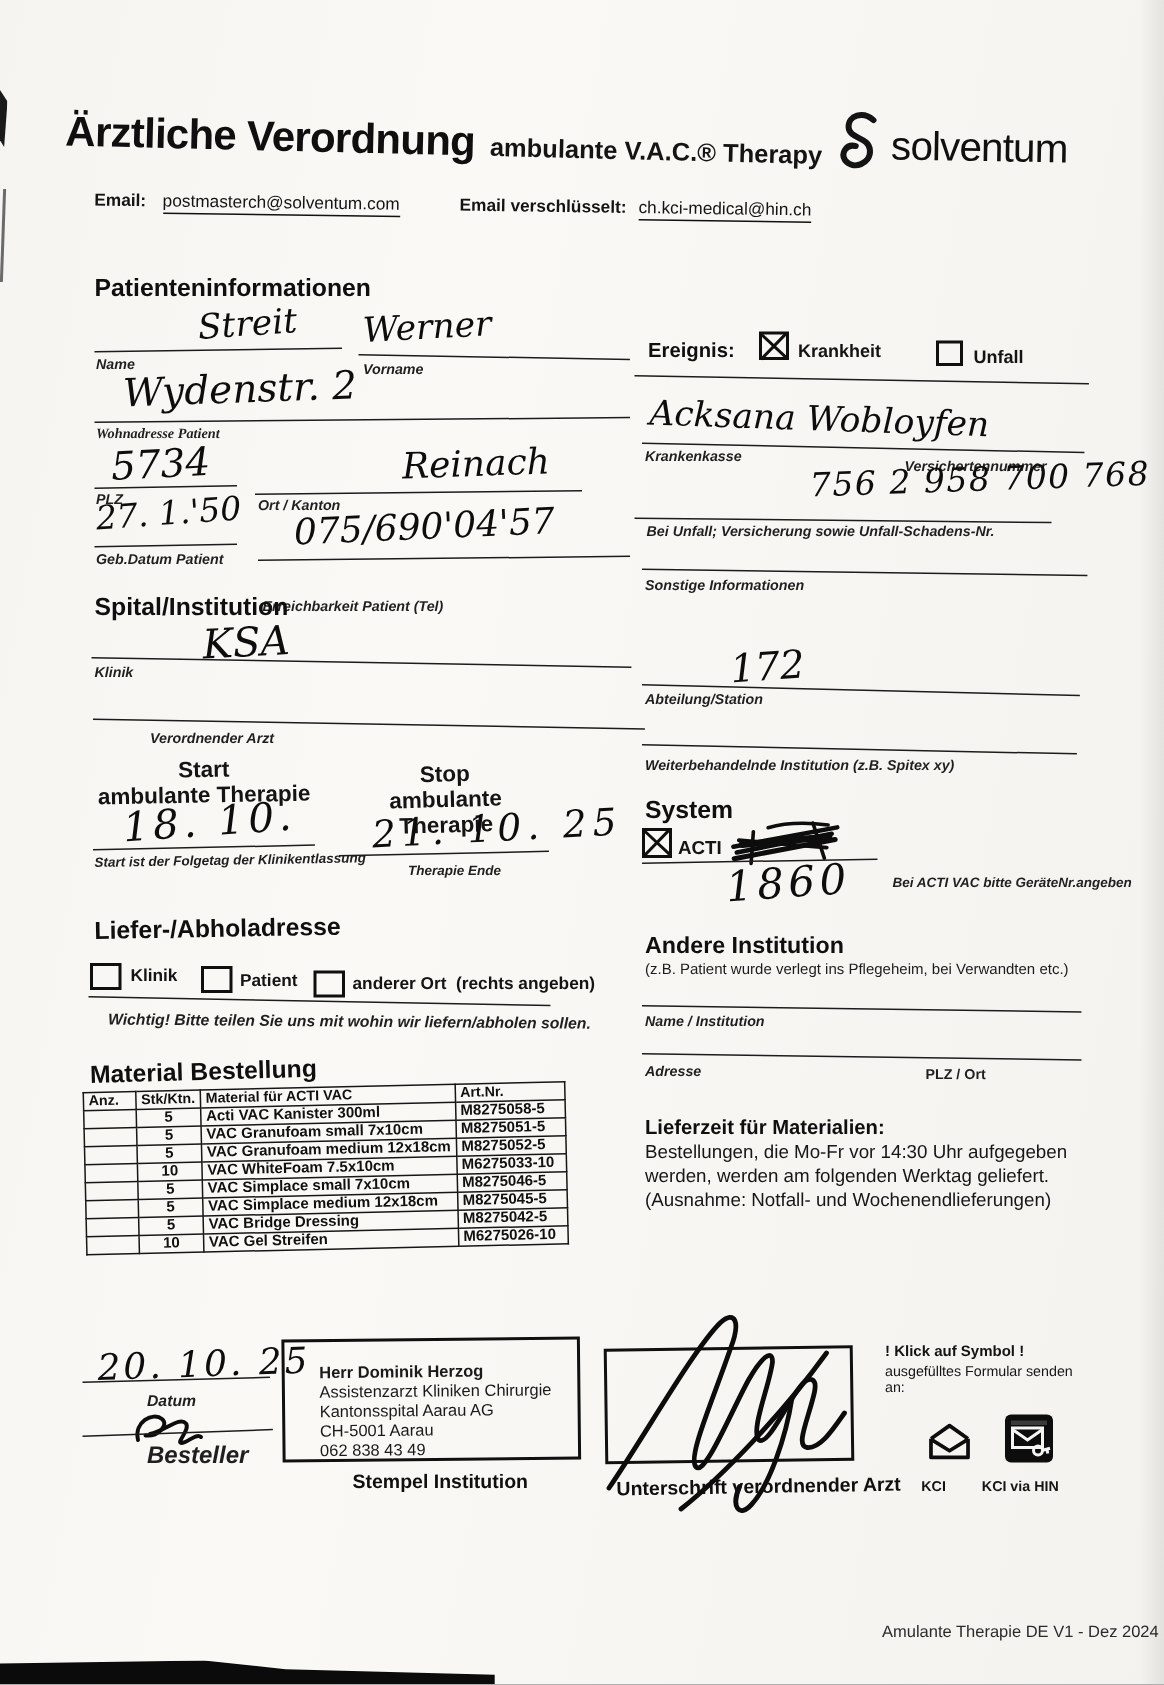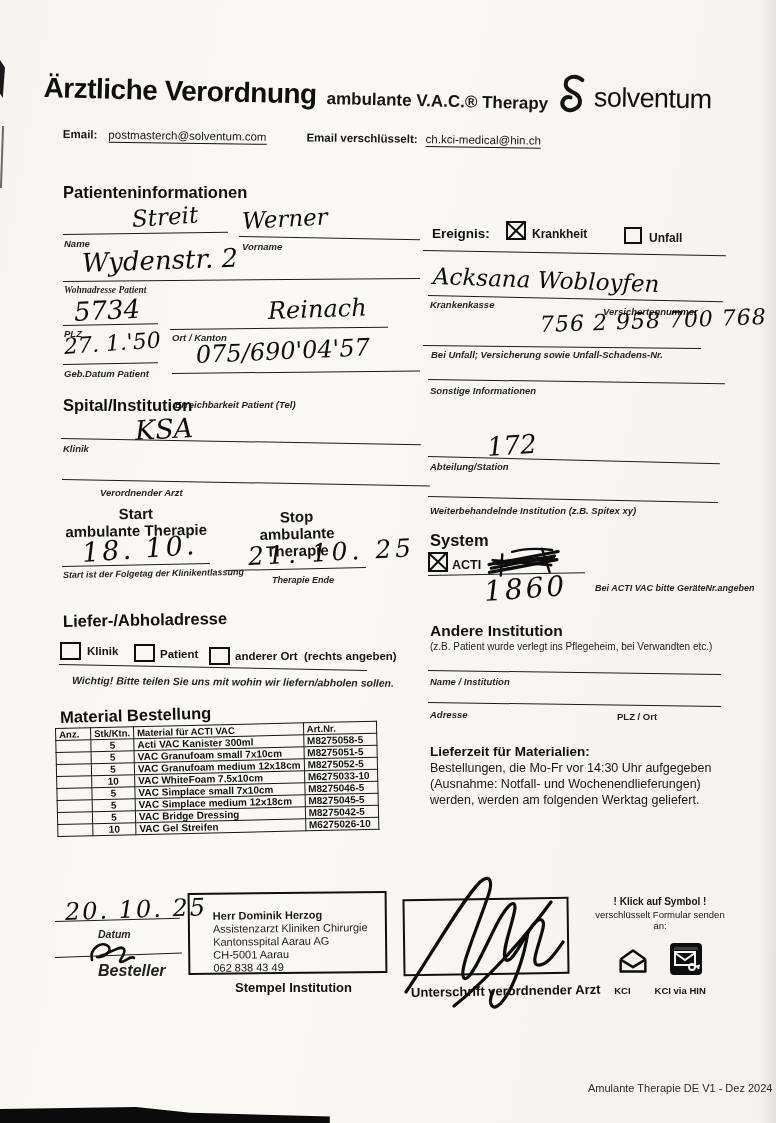--- a/index.html
+++ b/index.html
@@ -234,22 +234,22 @@
       <td class="c-stk">10</td>
       <td class="c-mat">VAC Gel Streifen</td>
       <td class="c-art">M6275026-10</td>
     </tr>
   </tbody>
     </table>
 
   <div class="h1" style="left:430px;top:744px;font-size:13.5px;">Lieferzeit für Materialien:</div>
   <div class="abs" style="left:430px;top:760px;font-size:12.5px;line-height:16px;color:#161616;white-space:nowrap;">
     <div>Bestellungen, die Mo-Fr vor 14:30 Uhr aufgegeben</div>
+    <div>werden, werden am folgenden Werktag geliefert.</div>
     <div>(Ausnahme: Notfall- und Wochenendlieferungen)</div>
-    <div>werden, werden am folgenden Werktag geliefert.</div>
   </div>
 
   <div class="hw" style="left:65px;top:898px;font-size:24px;letter-spacing:2px;transform:rotate(-2deg);">20. 10. 25</div>
   <div class="ln" style="left:55px;top:921px;width:125px;transform:rotate(-1.5deg);"></div>
   <div class="flbl" style="left:98px;top:928px;font-size:10.5px;">Datum</div>
 
   <span class="abs" style="left:88px;top:938px;">
     <svg width="50" height="30" viewBox="0 0 50 30" fill="none" stroke="#0d0d0d" stroke-width="2.6" stroke-linecap="round">
       <path d="M 4,22 C 1,10 14,3 20,8 C 25,12 17,20 9,19"></path>
       <path d="M 12,18 C 22,16 32,6 36,11 C 39,15 29,24 33,24 C 37,24 43,17 46,20"></path>
@@ -272,23 +272,23 @@
   <div class="sigbox"></div>
   <span class="abs" style="left:400px;top:872px;">
     <svg width="180" height="135" viewBox="0 0 180 135" fill="none" stroke="#0c0c0c" stroke-width="3.2" stroke-linecap="round">
       <path d="M 6,120 C 30,85 62,28 80,10 C 90,1 94,9 87,27 C 75,62 58,100 64,106 C 70,112 87,70 99,48 C 107,34 115,26 115,36 C 113,52 100,82 106,88 C 112,92 125,63 133,53 C 139,45 145,46 143,56 C 139,74 130,92 138,93 C 147,94 156,80 163,70"></path>
       <path d="M 128,60 C 124,86 113,118 101,131 C 93,140 87,133 93,119"></path>
       <path d="M 151,30 C 122,70 82,112 54,134"></path>
     </svg>
   </span>
   <div class="h1" style="left:411px;top:985px;font-size:13px;transform:rotate(-1deg);">Unterschrift verordnender Arzt</div>
 
-  <div class="abs" style="left:590px;top:896px;width:140px;text-align:center;">
+  <div class="abs" style="left:590px;top:896px;width:140px;text-align:left;">
     <div style="font-size:10px;font-weight:700;">! Klick auf Symbol !</div>
-    <div style="font-size:9.5px;margin-top:2px;">verschlüsselt Formular senden an:</div>
+    <div style="font-size:9.5px;margin-top:2px;">ausgefülltes Formular senden an:</div>
     <div style="display:flex;justify-content:center;gap:22px;margin-top:12px;align-items:flex-end;">
       <span title="">
         <svg width="30" height="28" viewBox="0 0 34 30" fill="none" stroke="#0d0d0d" stroke-width="2.8" stroke-linejoin="round">
           <path d="M 3,13 L 17,3 L 31,13"></path>
           <path d="M 3,13 L 3,27 L 31,27 L 31,13"></path>
           <path d="M 4,14 L 17,22 L 30,14"></path>
         </svg>
       </span>
       <span title="">
         <svg width="32" height="32" viewBox="0 0 32 32">

